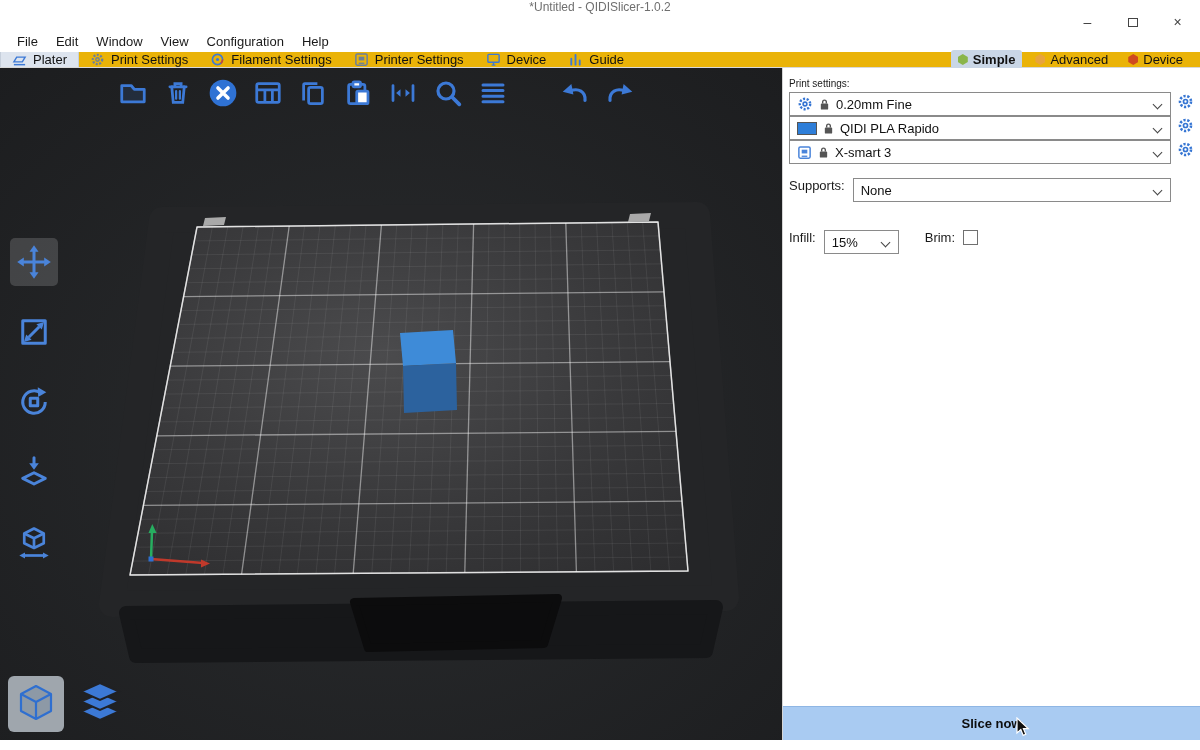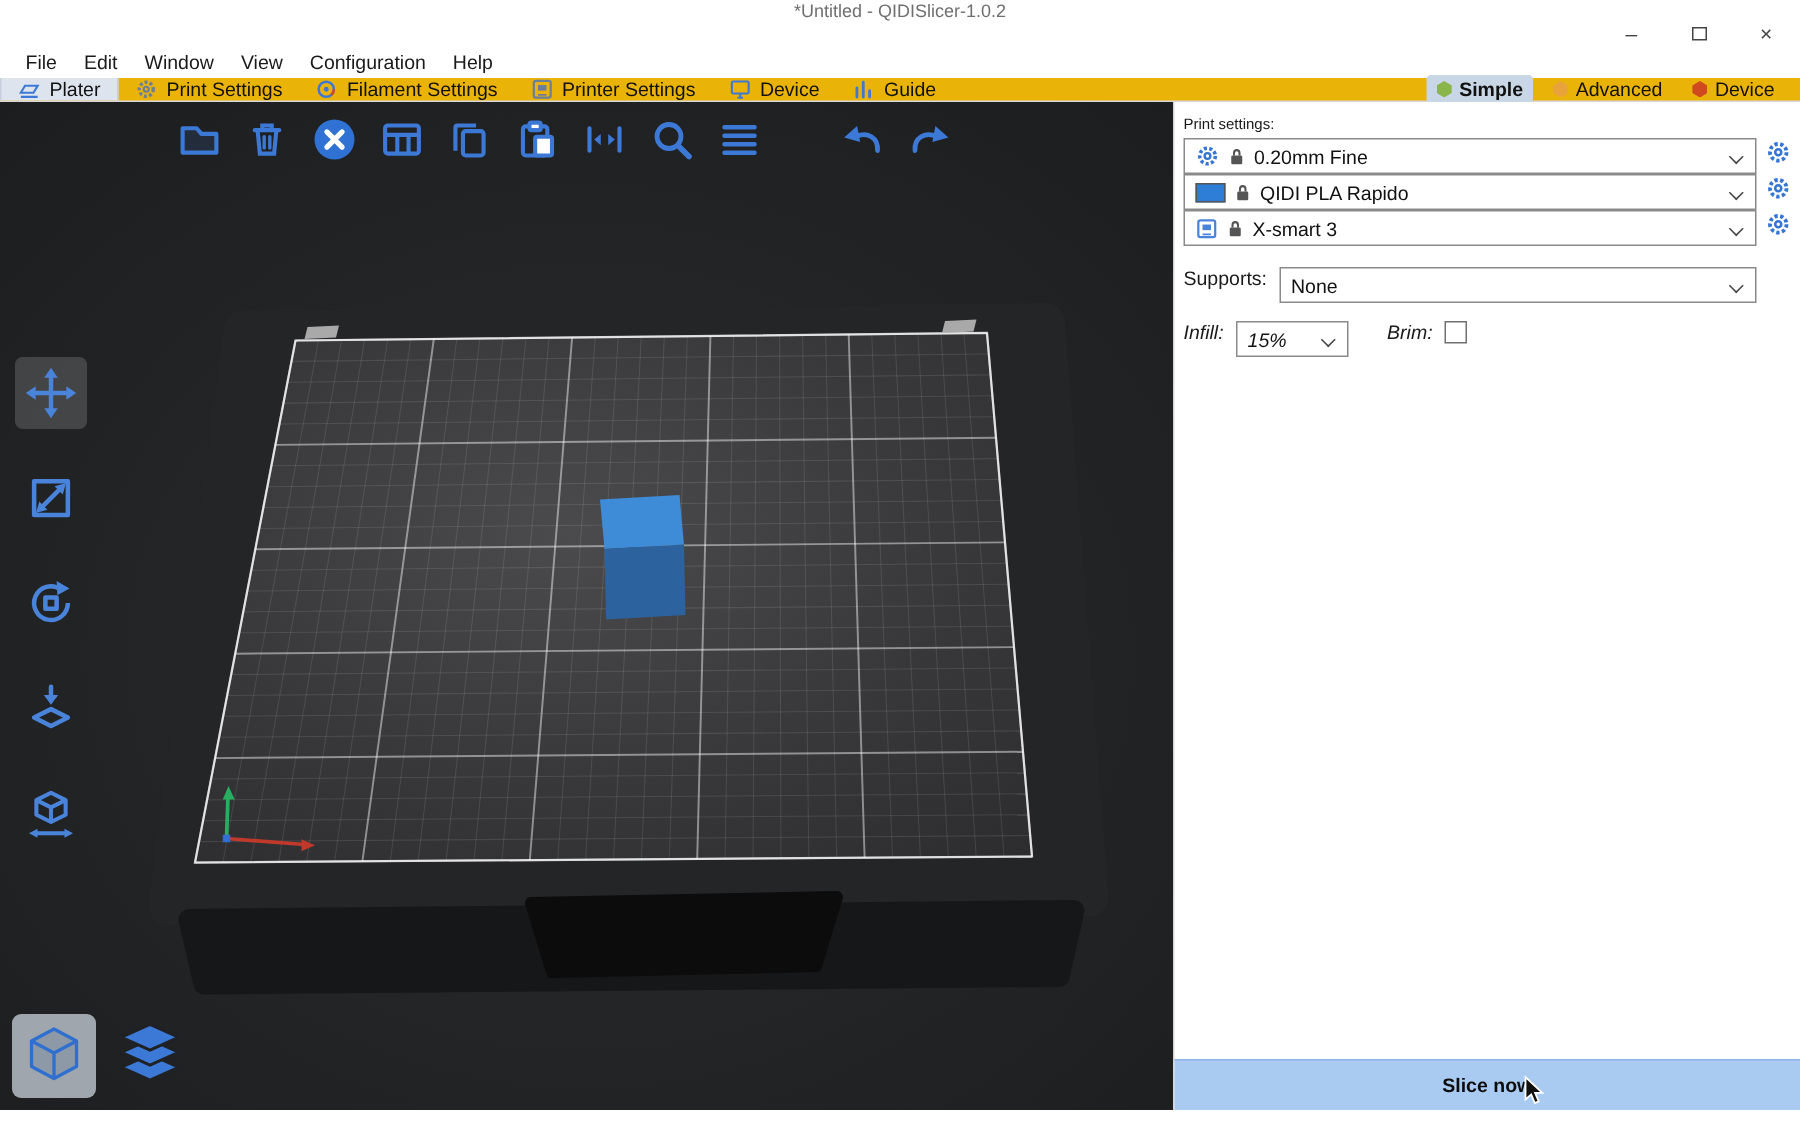--- a/index.html
+++ b/index.html
@@ -58,21 +58,21 @@
   .combo { flex:1; height:24px; border:1px solid #8a8a8a; background:#fff;
     display:flex; align-items:center; gap:6px; padding:0 7px; font-size:13px; color:#111; }
   .combo-text { white-space:nowrap; }
   .chev { width:7px; height:7px; border-right:1.6px solid #444; border-bottom:1.6px solid #444;
     transform:rotate(45deg); margin-left:auto; margin-right:2px; flex:none; }
   .gear-btn { width:18px; height:18px; display:flex; align-items:center; justify-content:center; flex:none; }
   .swatch { width:20px; height:13px; border:1px solid #555; flex:none; }
   .inline-row { display:flex; align-items:flex-start; font-size:13px; color:#1a1a1a; }
   .supports-row { margin-top:14px; padding-right:23px; }
   .supports-row .combo { margin-left:8px; }
-  .infill-row { margin-top:12px;font-style:italic; }
+  .infill-row { margin-top:28px; }
   .combo.small { flex:none; width:75px; margin-left:8px; }
   .brim-label { margin-left:26px; }
   .checkbox { width:15px; height:15px; border:1px solid #707070; background:#fff; margin-left:8px; }
   .slice-btn { margin-top:auto; height:34px; width:100%; background:#a9cbf2;
     border:none; border-top:1px solid #8fb6e4; font-family:inherit;
     font-size:13px; font-weight:bold; color:#0d0d0d; }
 
   .cursor { position:absolute; left:1016px; top:717px; z-index:50; pointer-events:none; }
 </style>
 </head>

